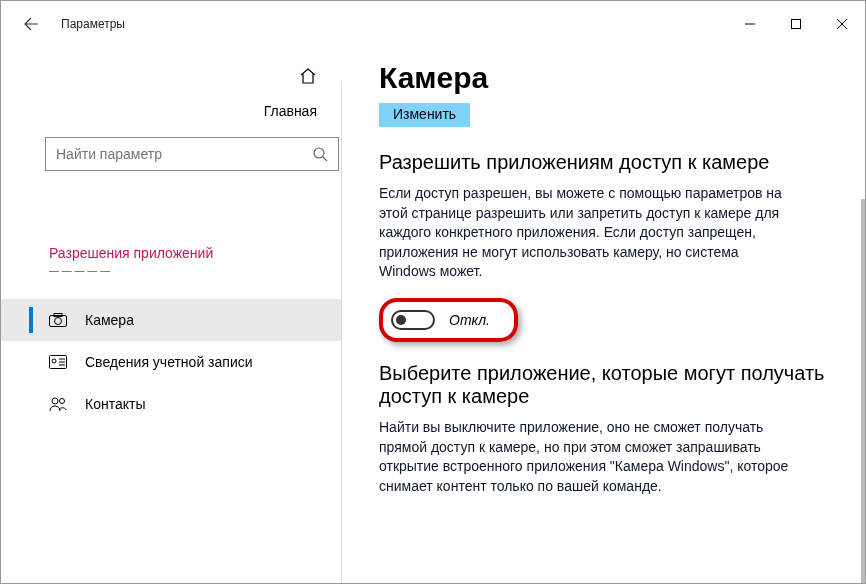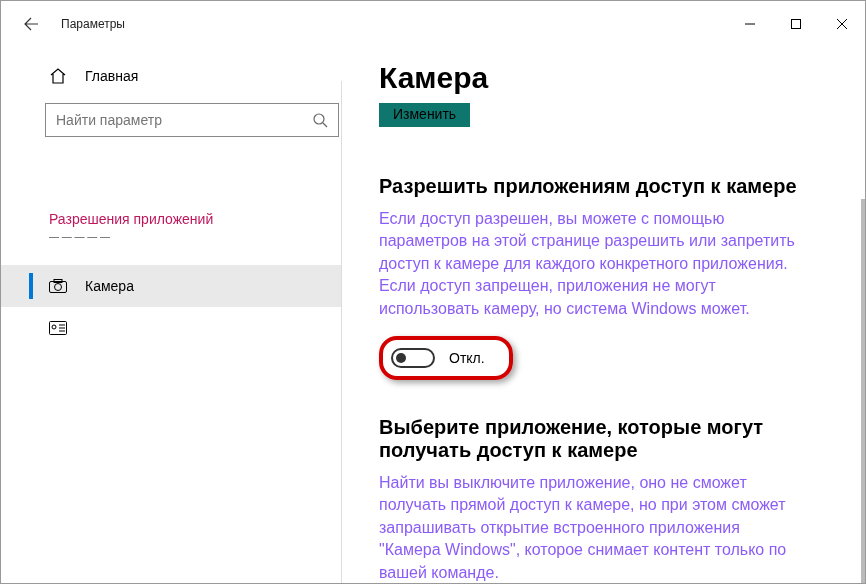--- a/index.html
+++ b/index.html
@@ -4,42 +4,42 @@
   <style>
     * { margin: 0; padding: 0; box-sizing: border-box; }
     body { font-family: "Segoe UI", Arial, sans-serif; background: #fff; color: #000; width: 866px; height: 584px; overflow: hidden; border: 1px solid #999; position: relative; }
     .titlebar { height: 40px; display: flex; align-items: center; padding: 6px 0 0 18px; }
     .back-btn { width: 24px; height: 24px; display: flex; align-items: center; justify-content: center; cursor: pointer; color: #333; }
     .win-title { margin-left: 18px; font-size: 12px; color: #222; }
     .win-controls { margin-left: auto; display: flex; }
     .win-btn { width: 46px; height: 32px; display: flex; align-items: center; justify-content: center; color: #000; cursor: pointer; }
     .layout { display: flex; height: calc(100% - 40px); }
     .sidebar { width: 340px; padding: 18px 0 0 0; position: relative; }
-    .home-row { display: flex; align-items: center; padding: 8px 24px 14px 48px; gap: 18px; }
+    .home-row { display: flex; align-items: flex-end; padding: 8px 24px 14px 48px; gap: 18px; flex-direction: column; }
     .home-row .icon { width: 18px; }
     .home-label { font-size: 14px; }
     .search-wrap { padding: 4px 24px 18px 44px; }
     .search-box { width: 294px; height: 34px; border: 1px solid #888; display: flex; align-items: center; padding: 0 10px; }
     .search-box input { flex: 1; border: 0; outline: 0; font-size: 14px; background: transparent; }
     .section-title { font-weight: 600; font-size: 14px; padding: 4px 24px 0 48px; }
     .subhead { font-size: 14px; color: #be185d; padding: 56px 24px 4px 48px; }
     .nav-list { margin-top: 18px; }
     .nav-item { display: flex; align-items: center; height: 42px; padding-left: 48px; gap: 18px; font-size: 14px; position: relative; cursor: pointer; }
     .nav-item.selected { background: #e9e9e9; }
     .nav-item.selected::before { content: ""; position: absolute; left: 28px; top: 8px; bottom: 8px; width: 4px; background: #0078d7; }
     .nav-item .ni-icon { width: 18px; display: flex; align-items: center; justify-content: center; color: #000; }
     .truncated-nav { height: 16px; padding-left: 48px; font-size: 10px; color: #555; overflow: hidden; }
     .vline { position: absolute; left: 340px; top: 80px; bottom: 0; width: 1px; background: #ddd; }
     .content { flex: 1; padding: 20px 40px 0 38px; position: relative; overflow: hidden; }
     .page-title { font-size: 30px; font-weight: 600; margin-bottom: 8px; }
-    .change-btn { display: inline-block; background: #0f766e; padding: 3px 14px 5px; font-size: 14px; cursor: pointer; margin-bottom: 48px; }
-    .h2 { font-size: 20px; font-weight: 700; margin-bottom: 10px; }
-    .para { font-size: 16px; color: #8b5cf6; line-height: 1.4; max-width: 420px; margin-bottom: 16px; }
+    .change-btn { display: inline-block; background: #7dd3fc; padding: 3px 14px 5px; font-size: 14px; cursor: pointer; margin-bottom: 24px; }
+    .h2 { font-size: 20px; font-weight: 400; margin-bottom: 10px; }
+    .para { font-size: 14px; color: #0f172a; line-height: 1.4; max-width: 420px; margin-bottom: 16px; }
     .toggle-row { display: inline-flex; align-items: center; gap: 14px; padding: 8px 24px 8px 8px; }
-    .highlight { border: 4px solid #d40000; border-radius: 18px; box-shadow: 3px 3px 6px rgba(0,0,0,0.35); margin-bottom: 36px; }
+    .highlight { border: 4px solid #d40000; border-radius: 18px; box-shadow: 3px 3px 6px rgba(0,0,0,0.35); margin-bottom: 20px; font-style: italic; }
     .toggle { width: 44px; height: 20px; border: 2px solid #333; border-radius: 12px; position: relative; cursor: pointer; background: #fff; }
     .toggle::after { content: ""; position: absolute; left: 3px; top: 3px; width: 10px; height: 10px; border-radius: 50%; background: #333; }
     .toggle-label { font-size: 14px; }
     .vscroll { position: absolute; right: 0; top: 158px; bottom: 0; width: 4px; background: #bbb; }
     svg { display: block; }
   </style>
 </head>
 <body>
 
 <div class="titlebar">
@@ -104,20 +104,32 @@
         <span>Камера</span>
       </div>
       <div class="nav-item">
         <span class="ni-icon">
           <svg width="18" height="14" viewBox="0 0 18 14">
               <rect x="0.5" y="0.5" width="17" height="13" rx="1" stroke="#000" fill="none"></rect>
               <circle cx="5" cy="6" r="2" stroke="#000" fill="none"></circle>
               <path d="M10 4h6M10 7h6M10 10h6" stroke="#000"></path>
             </svg>
         </span>
+        <span>Сведения учетной записи</span>
+      </div>
+      <div class="nav-item">
+        <span class="ni-icon">
+          <svg width="18" height="16" viewBox="0 0 18 16">
+              <circle cx="6" cy="5" r="3" stroke="#000" fill="none"></circle>
+              <path d="M1 15c0-3 2-5 5-5s5 2 5 5" stroke="#000" fill="none"></path>
+              <circle cx="13" cy="5" r="2.5" stroke="#000" fill="none"></circle>
+              <path d="M10 14c1-3 6-3 7 0" stroke="#000" fill="none"></path>
+            </svg>
+        </span>
+        <span>Контакты</span>
       </div>
     </div>
   </div>
 
   <div class="vline"></div>
 
   <div class="content">
     <div class="page-title">Камера</div>
     <span class="change-btn">Изменить</span>
 

